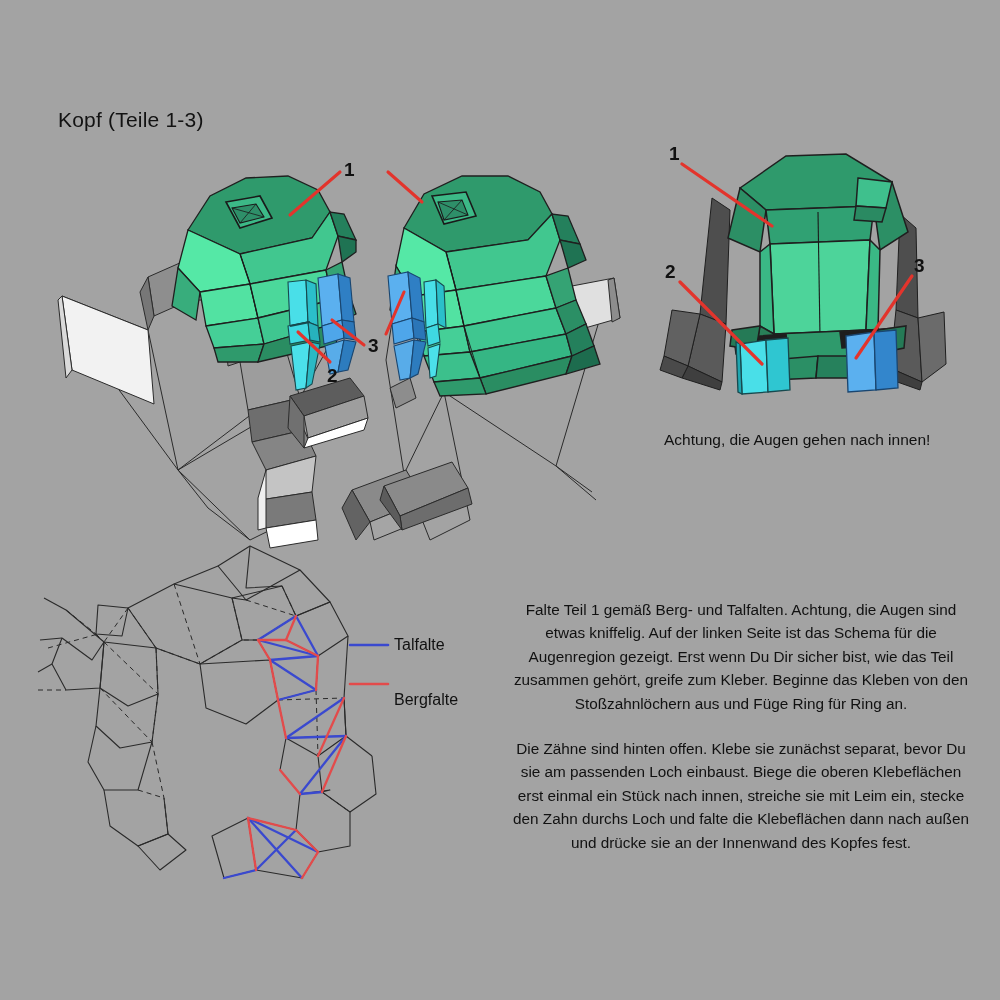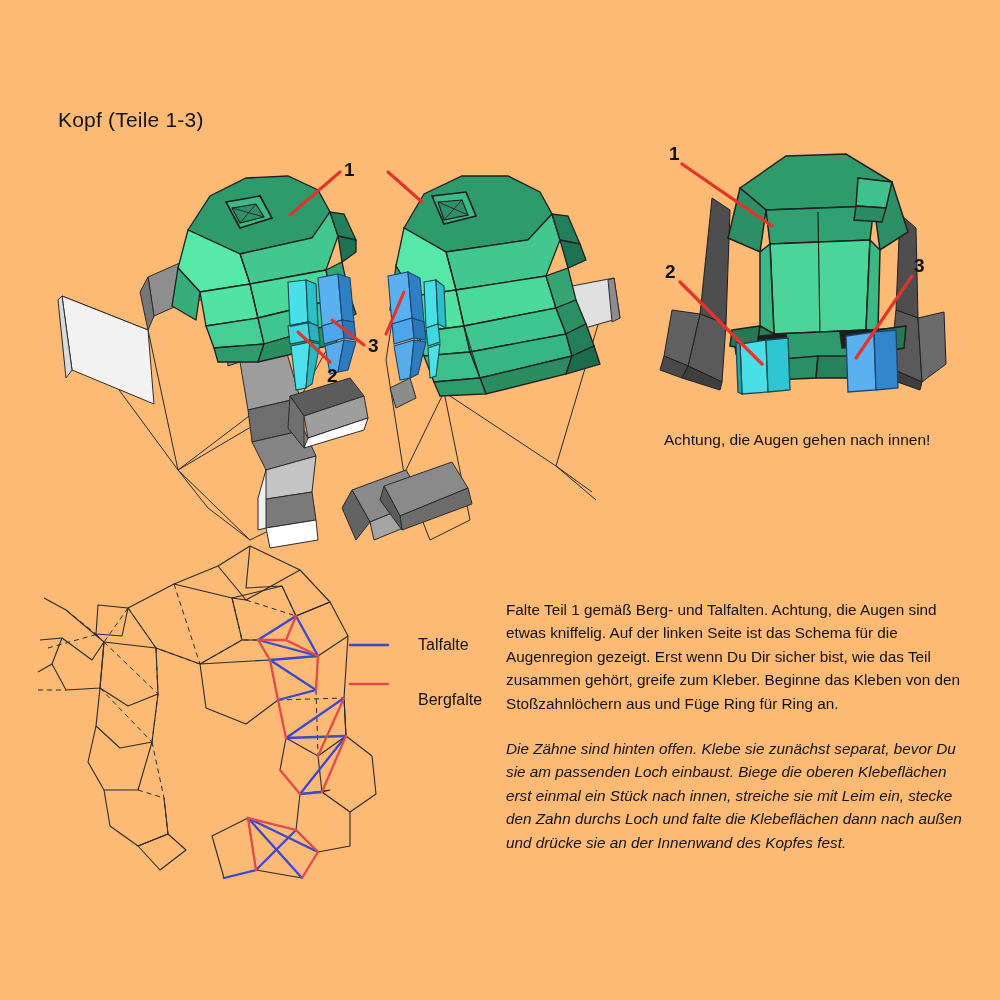--- a/index.html
+++ b/index.html
@@ -14,21 +14,21 @@
     overflow: hidden;
     font-family: "Liberation Sans", sans-serif;
     color: #000000;
     position: relative;
   }
   #sheet {
     position: absolute;
     left: 0; top: 0;
     width: 1000px;
     height: 1000px;
-    background: #fdba74;
+    background: #a3a3a3;
   }
   .page-title {
     position: absolute;
     left: 58px;
     top: 108px;
     font-size: 21px;
     font-weight: 400;
     letter-spacing: 0.2px;
     color: #121212;
     white-space: nowrap;
@@ -56,35 +56,35 @@
     left: 664px;
     top: 405px;
     width: 300px;
     margin-top: 24px;
   }
   .legend-label {
     position: absolute;
     font-size: 16px;
     color: #111111;
     line-height: 1;
-    margin-left: 24px;
   }
   .instructions {
     position: absolute;
     left: 506px;
     top: 598px;
     width: 470px;
     font-size: 15.3px;
     line-height: 23.4px;
     color: #111111;
+    text-align: center;
   }
   .instructions p {
     margin: 0 0 22px 0;
   }
-  .instructions p:last-child { margin-bottom: 8px; font-style: italic; }
+  .instructions p:last-child { margin-bottom: 8px; }
 </style>
 </head>
 <body>
 
 <div id="sheet">
 
   <div class="page-title">Kopf (Teile 1-3)</div>
 
   <svg class="svg-layer" viewBox="0 0 1000 1000">
 

